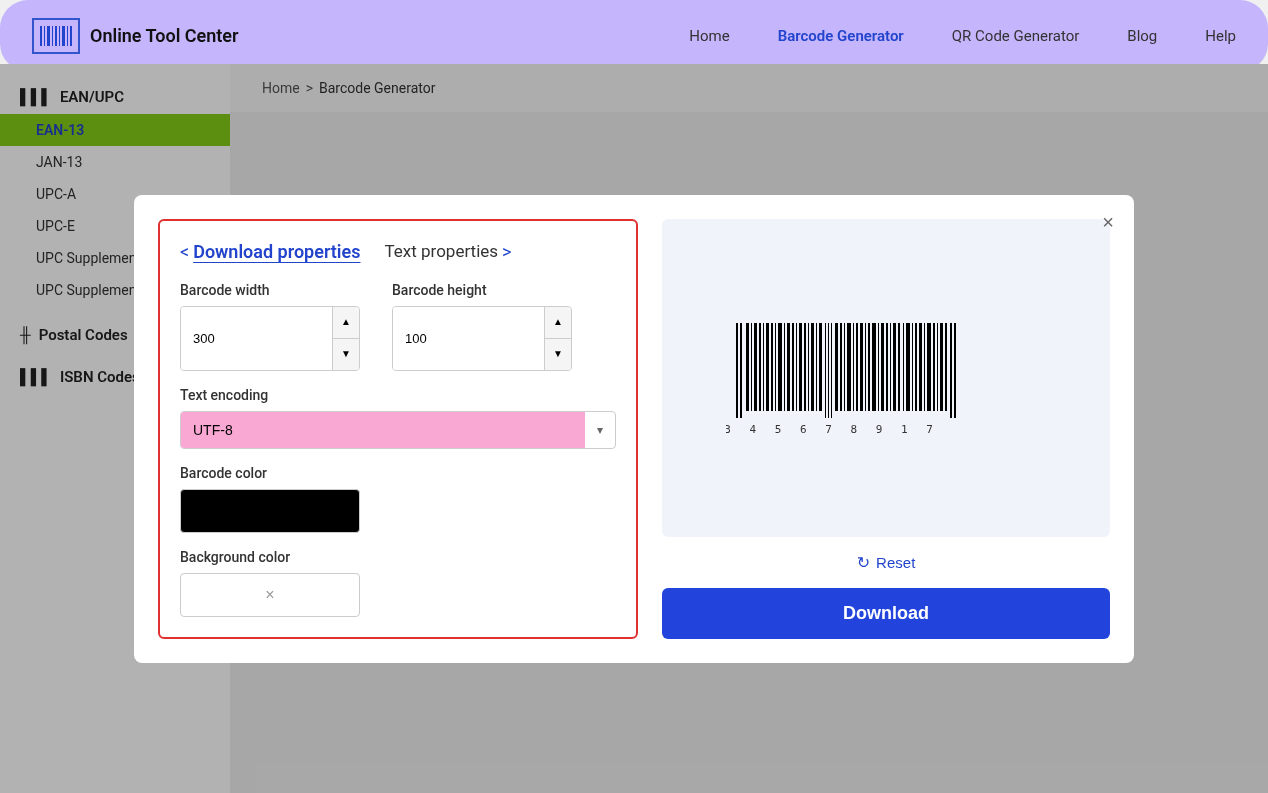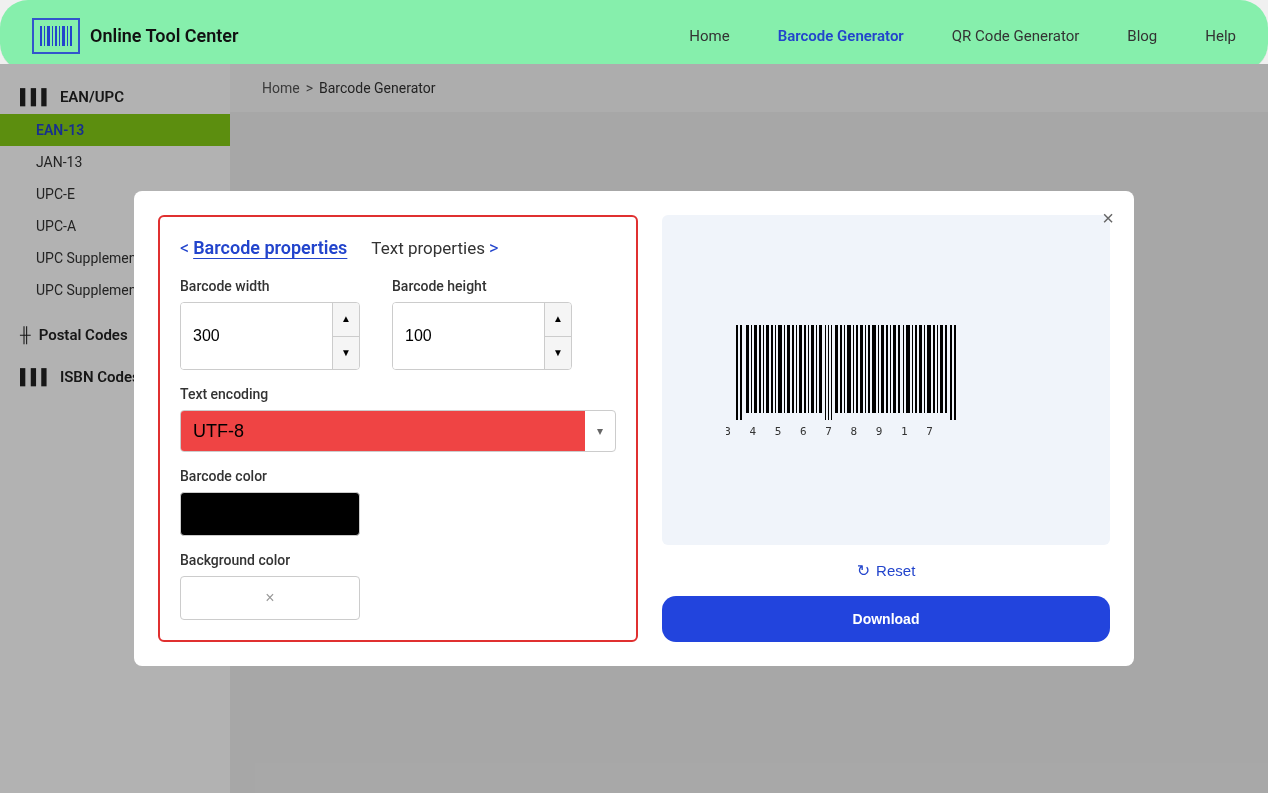--- a/index.html
+++ b/index.html
@@ -7,21 +7,21 @@
       font-family: -apple-system, BlinkMacSystemFont, 'Segoe UI', Roboto, sans-serif;
       background: #f0f0f0;
       width: 1268px;
       height: 793px;
       overflow: hidden;
       position: relative;
     }
 
     
     .header {
-      background: #86efac;
+      background: #c4b5fd;
       border-bottom: 1px solid #e0e0e0;
       height: 72px;
       display: flex;
       align-items: center;
       padding: 0 32px;
       position: relative;
       z-index: 1;
       border-radius: 28px;
     }
     .logo-area {
@@ -217,21 +217,21 @@
       align-items: stretch;
       border: 1px solid #ccc;
       border-radius: 4px;
       overflow: hidden;
       width: 180px;
     }
     .number-input-group input {
       border: none;
       outline: none;
       padding: 24px 12px;
-      font-size: 16px;
+      font-size: 13px;
       flex: 1;
       width: 100%;
     }
     .spinner-btns {
       display: flex;
       flex-direction: column;
       border-left: 1px solid #ccc;
     }
     .spinner-btn {
       background: #f5f5f5;
@@ -252,23 +252,23 @@
       border: 1px solid #ccc;
       border-radius: 4px;
       overflow: hidden;
       width: 100%;
       margin-bottom: 16px;
     }
     .select-group select {
       border: none;
       outline: none;
       padding: 10px 12px;
-      font-size: 18px;
+      font-size: 14px;
       flex: 1;
-      background: #ef4444;
+      background: #f9a8d4;
       appearance: none;
     }
     .select-arrow {
       padding: 0 12px;
       font-size: 12px;
       color: #666;
       pointer-events: none;
     }
 
     .color-swatch {
@@ -337,23 +337,23 @@
       cursor: pointer;
       display: flex;
       align-items: center;
       gap: 6px;
     }
 
     .download-btn {
       background: #2244dd;
       color: #fff;
       border: none;
-      border-radius: 14px;
+      border-radius: 6px;
       padding: 15px;
-      font-size: 14px;
+      font-size: 18px;
       font-weight: 600;
       cursor: pointer;
       width: 100%;
     }
   </style>
 </head>
 <body>
 
 <div class="header">
   <div class="logo-area">
@@ -381,22 +381,22 @@
   </nav>
 </div>
 
 <div class="sidebar">
   <div class="sidebar-section-title">
     <span>▌▌▌</span>
     <span>EAN/UPC</span>
   </div>
   <div class="sidebar-item active">EAN-13</div>
   <div class="sidebar-item">JAN-13</div>
+  <div class="sidebar-item">UPC-A</div>
   <div class="sidebar-item">UPC-E</div>
-  <div class="sidebar-item">UPC-A</div>
   <div class="sidebar-item">UPC Supplemental 2</div>
   <div class="sidebar-item">UPC Supplemental 5</div>
 
   <div class="sidebar-section-title" style="margin-top:12px;">
     <span>╫</span>
     <span>Postal Codes</span>
   </div>
 
   <div class="sidebar-section-title" style="margin-top:8px;">
     <span>▌▌▌</span>
@@ -413,21 +413,21 @@
 <div class="modal-overlay">
   <div class="modal">
     <button class="modal-close">×</button>
 
     <div class="modal-body">
 
       <div class="properties-panel">
 
         <div class="tab-row">
           <span class="tab-nav-btn">&lt;</span>
-          <span class="tab-active">Barcode properties</span>
+          <span class="tab-active">Download properties</span>
           <span class="tab-inactive">Text properties</span>
           <span class="tab-nav-btn-right">&gt;</span>
         </div>
 
         <div class="field-row">
           <div>
             <div class="field-label">Barcode width</div>
             <div class="number-input-group">
               <input type="number" value="300" style="">
               <div class="spinner-btns">

